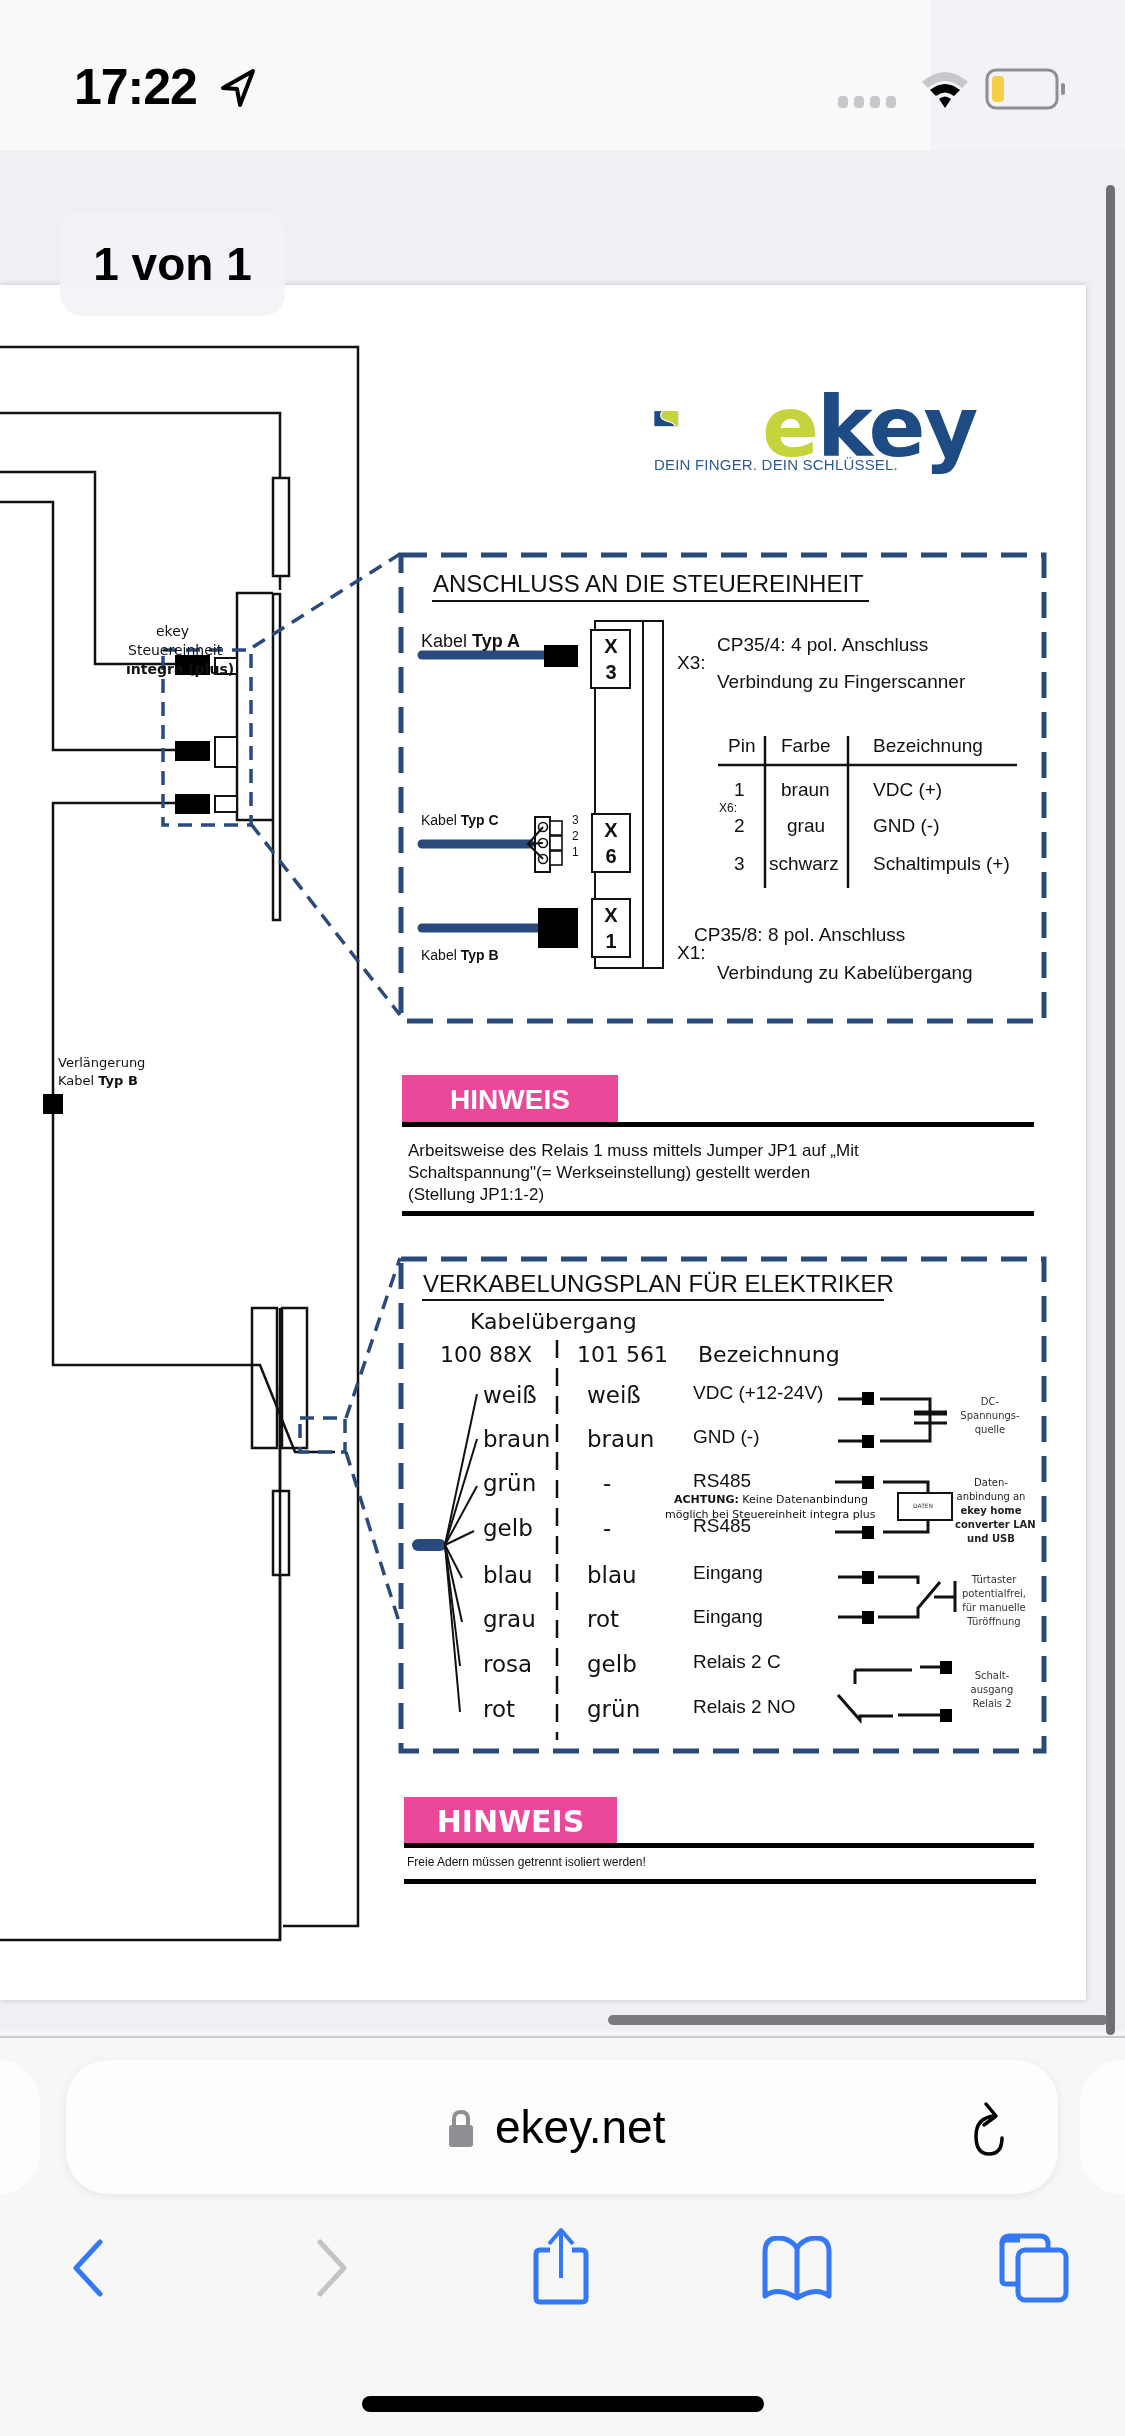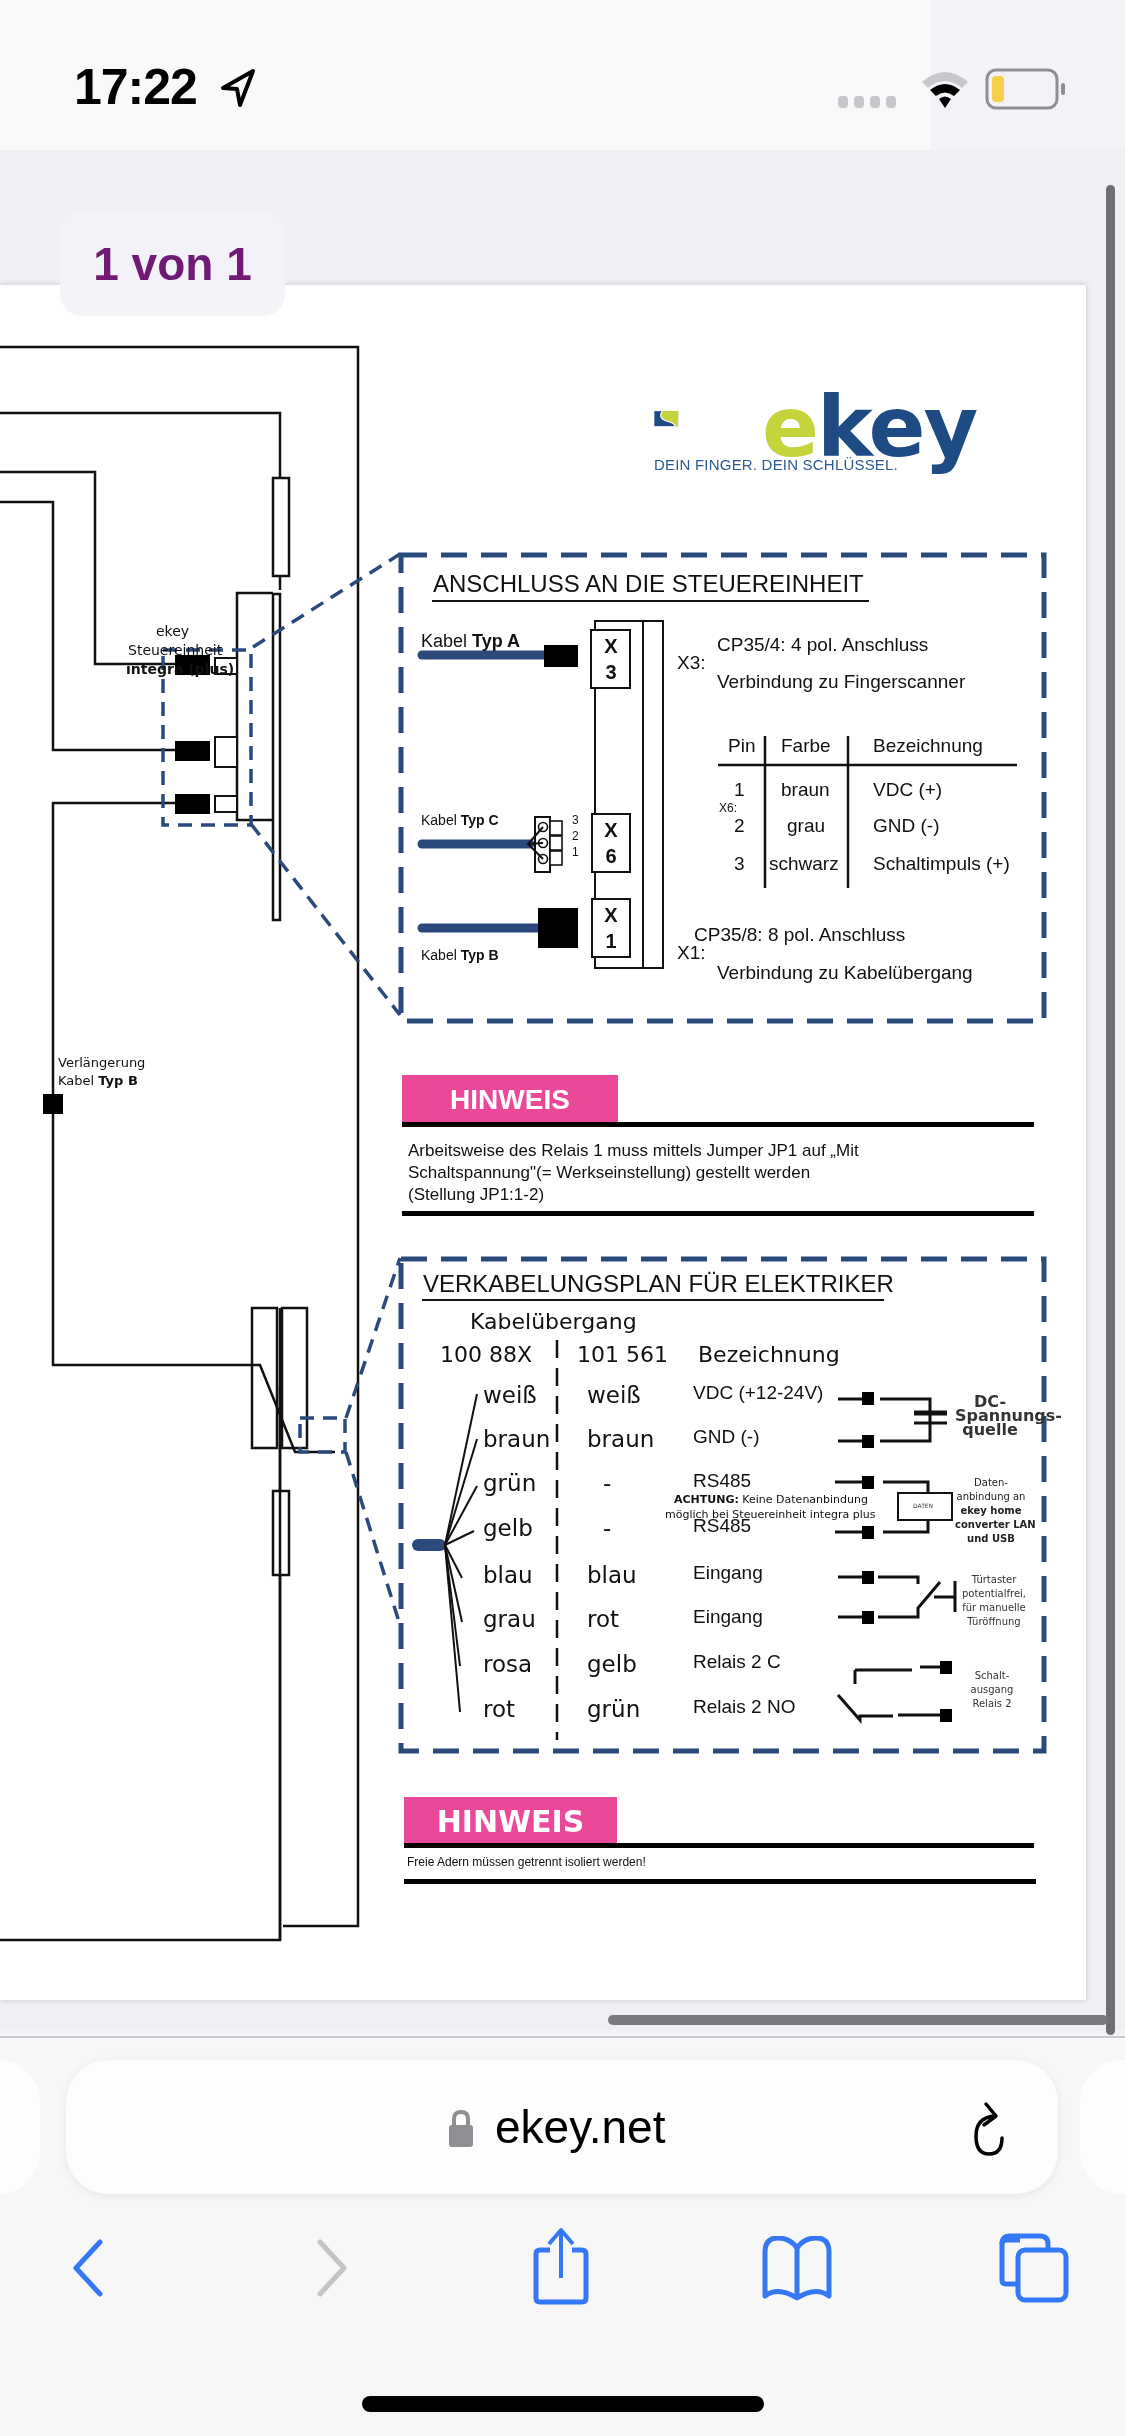--- a/index.html
+++ b/index.html
@@ -23,21 +23,21 @@
   .battery-icon { position: absolute; left: 985px; top: 68px; width: 82px; height: 42px; }
 
   .pdf-area { position: absolute; left: 0; top: 150px; width: 1125px; height: 1880px; background: #f0f0f4; }
   .page {
     position: absolute; left: 0; top: 285px; width: 1086px; height: 1715px;
     background: #ffffff; box-shadow: 0 0 6px rgba(0,0,0,0.18);
   }
   .page-indicator {
     position: absolute; left: 60px; top: 212px; width: 225px; height: 104px;
     border-radius: 22px; background: rgba(242,242,247,0.92);
-    color: #701a75; font-size: 46px; font-weight: bold;
+    color: #000000; font-size: 46px; font-weight: bold;
     display: flex; align-items: center; justify-content: center; z-index: 5;
   }
   .v-scroll { position: absolute; left: 1106px; top: 185px; width: 9px; height: 1850px; border-radius: 5px; background: #6e6e73; }
   .h-scroll { position: absolute; left: 608px; top: 2015px; width: 500px; height: 10px; border-radius: 5px; background: #7a7a7e; }
 
   svg.diagram { position: absolute; left: 0; top: 0; width: 1125px; height: 2436px; }
   .dtext { position: absolute; color: #111; white-space: nowrap; font-family: "DejaVu Sans", sans-serif; }
   .ctext { position: absolute; color: #111; white-space: nowrap; font-family: "Liberation Sans", sans-serif; }
 
   .logo { position: absolute; left: 652px; top: 388px; width: 345px; height: 90px; }
@@ -343,21 +343,21 @@
       <div class="dtext" style="left: 483px; top: 1696px; font-size: 23px;">rot</div>
       <div class="dtext" style="left: 587px; top: 1696px; font-size: 23px;">grün</div>
       <div class="ctext" style="left: 693px; top: 1696px; font-size: 19px;">Relais 2 NO</div>
     </div>
   </div>
 
 <div class="dtext" style="left:674px;top:1493px;font-size:11px;font-weight:normal;"><b>ACHTUNG:</b><span> Keine Datenanbindung</span></div>
 <div class="dtext" style="left:665px;top:1508px;font-size:11px;">möglich bei Steuereinheit integra plus</div>
 <div class="dtext" style="left:913px;top:1502px;font-size:6px;color:#333;">DATEN</div>
 
-<div class="dtext" style="left:955px;top:1395px;font-size:16px;line-height:14px;text-align:center;width:70px;color:#333;font-weight:bold;">
+<div class="dtext" style="left:955px;top:1395px;font-size:10px;line-height:14px;text-align:center;width:70px;color:#333;">
   <div>DC-</div>
     <div>Spannungs-</div>
     <div>quelle</div>
 </div>
 <div class="dtext" style="left:955px;top:1476px;font-size:10px;line-height:14px;text-align:center;width:72px;color:#222;">
   <div>Daten-</div>
     <div>anbindung an</div>
     <div style="font-weight:bold">ekey home</div>
     <div style="font-weight:bold">converter LAN</div>
     <div style="font-weight:bold">und USB</div>

